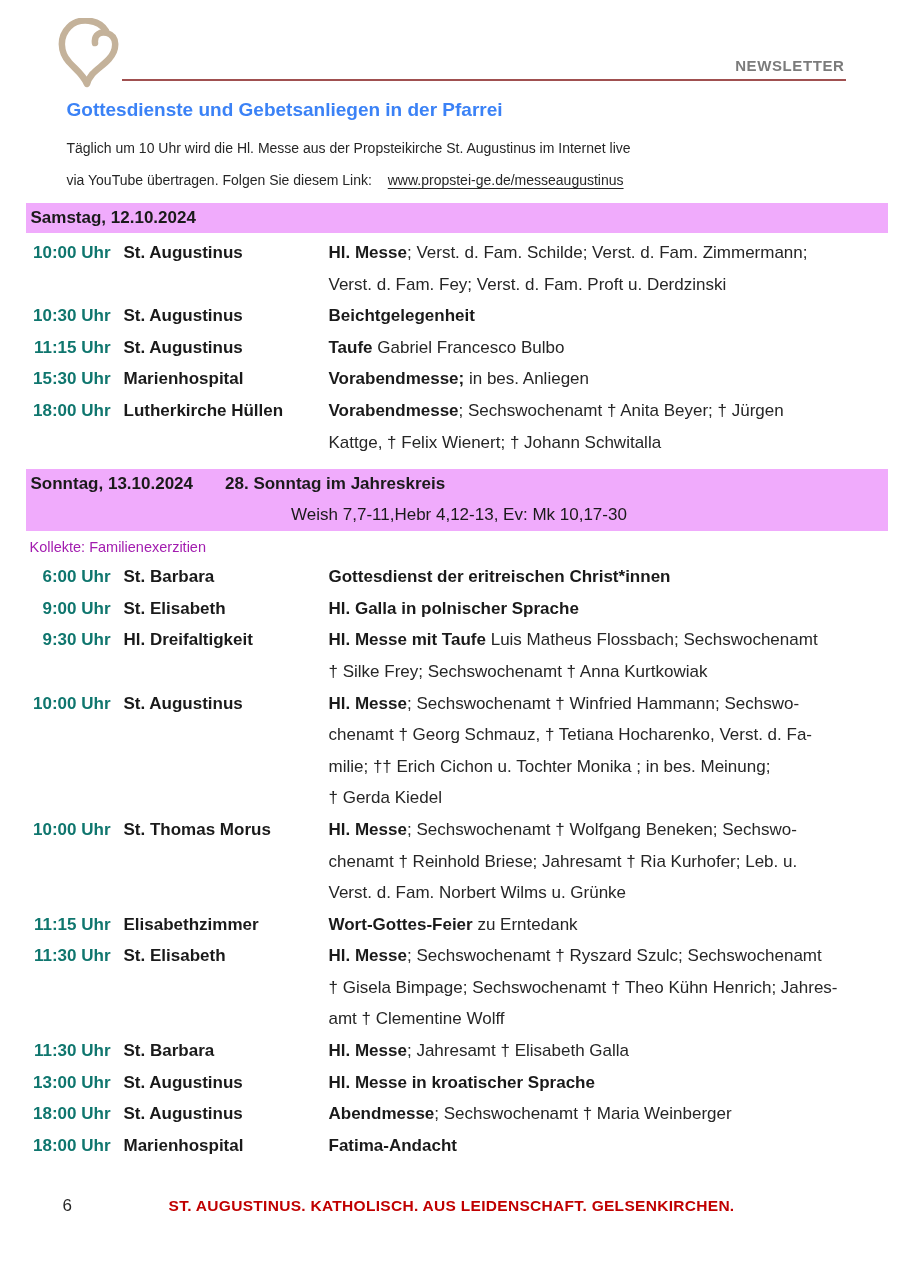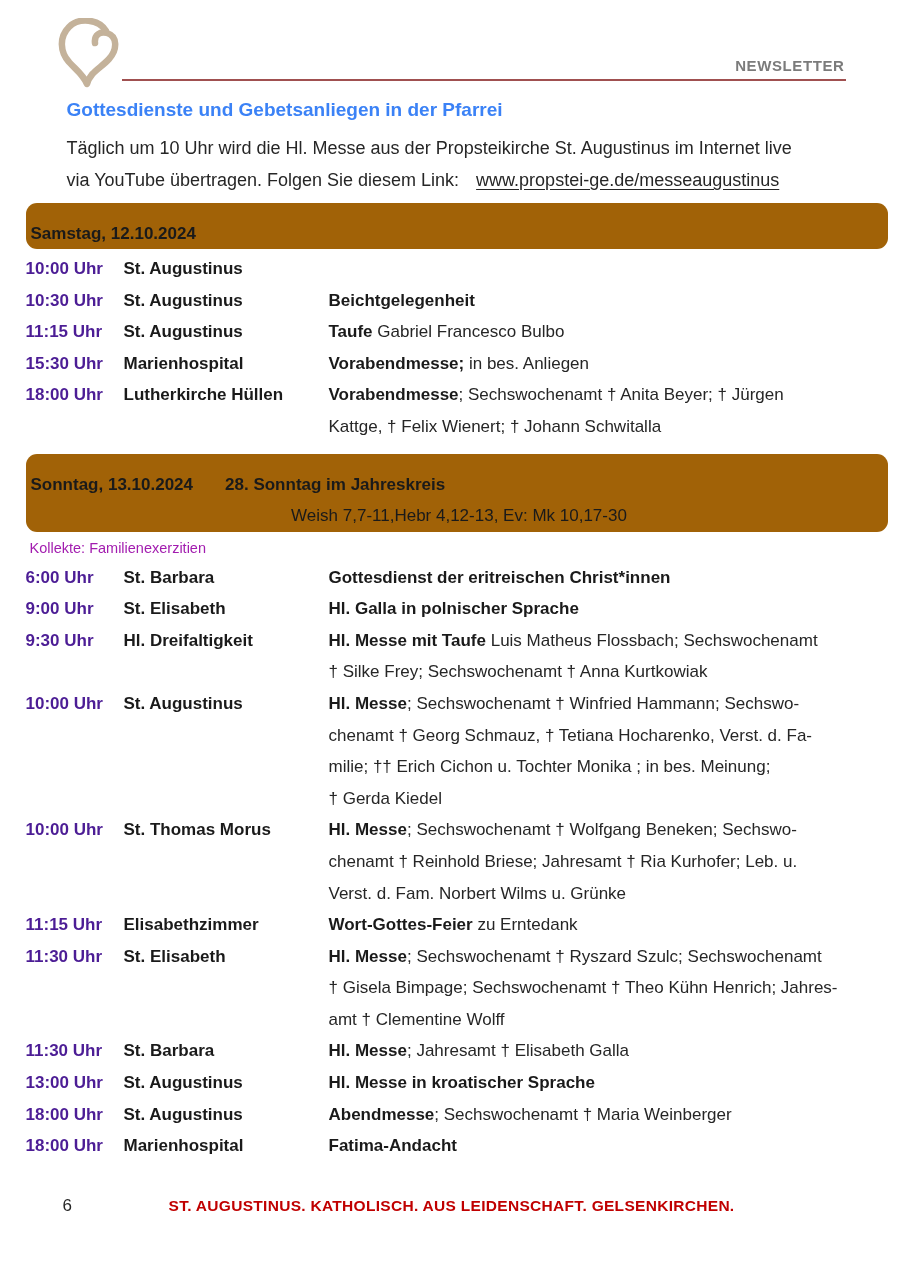--- a/index.html
+++ b/index.html
@@ -10,32 +10,32 @@
     font-family:"Liberation Sans","DejaVu Sans",sans-serif;
     color:#222222;
   }
   
   .logo { position:absolute; left:56px; top:18px; width:70px; height:76px; }
   .head-rule { position:absolute; left:121px; top:79px; width:724px; height:2px; background:#a05050; }
   .newsletter { position:absolute; top:57px; right:64px; font-size:15px; font-weight:bold;
     letter-spacing:0.6px; color:#7b7b7b; }
   
   .title { position:absolute; left:66px; top:99px; font-size:19px; font-weight:bold; color:#3b82f6; }
-  .intro { position:absolute; left:66px; top:132px; width:790px; font-size:18px; line-height:32px; color:#262626; }
+  .intro { position:absolute; left:66px; top:132px; width:790px; font-size:14px; line-height:32px; color:#262626; }
   .intro a { color:#262626; text-underline-offset:3px;margin-left:12px; }
   
   .schedule { position:absolute; left:25px; top:203px; width:862px; }
-  .sec-bar { background:#a16207; padding:16px 0 0 5px; margin-bottom:4px;border-radius:11px; }
+  .sec-bar { background:#f0abfc; padding:0 0 0 5px; margin-bottom:4px; }
   .sec-bar .bar-line1 { font-size:17px; font-weight:bold; line-height:30px; color:#1a1a1a; }
   .sec-bar .bar-extra { margin-left:32px; }
   .sec-bar .bar-line2 { font-size:17px; font-weight:normal; line-height:31px; color:#1a1a1a;text-align:center; }
   .sec-bar.tall { padding-bottom:1px; }
   .kollekte { font-size:14.5px; line-height:24px; color:#a21caf; padding-left:4px; margin:2px 0 2px 0; }
   .row { display:flex; align-items:flex-start; }
-  .c-time { width:85px; flex:0 0 85px; text-align:left; font-weight:bold; font-size:17px; line-height:31.6px; color:#4c1d95; }
+  .c-time { width:85px; flex:0 0 85px; text-align:right; font-weight:bold; font-size:17px; line-height:31.6px; color:#0f766e; }
   .c-place { width:218px; flex:0 0 218px; padding-left:13px; font-weight:bold; font-size:17px; line-height:31.6px; color:#1a1a1a; }
   .c-desc { flex:1 1 auto; font-size:17px; line-height:31.6px; color:#262626; }
   .desc-line { white-space:nowrap; }
   .c-desc .b { font-weight:bold; color:#1a1a1a; }
   .sec-gap { height:11px; }
   
   .footer-pagenum { position:absolute; left:62px; top:1196px; font-size:17px; color:#262626; }
   .footer-tagline { position:absolute; left:168px; top:1197px; font-size:15.5px; font-weight:bold;
     letter-spacing:0.3px; color:#c00000; }
 </style>
@@ -57,20 +57,24 @@
   </div>
 
   <div class="schedule" id="schedule">
   <div class="sec-bar">
     <div class="bar-line1"><span class="bar-date">Samstag, 12.10.2024</span><span class="bar-extra"></span></div>
   </div>
 
   <div class="row">
     <div class="c-time">10:00 Uhr</div>
     <div class="c-place">St. Augustinus</div>
+    <div class="c-desc">
+          <div class="desc-line"><span class="b">Hl. Messe</span><span>; Verst. d. Fam. Schilde; Verst. d. Fam. Zimmermann;</span></div>
+          <div class="desc-line"><span>Verst. d. Fam. Fey; Verst. d. Fam. Proft u. Derdzinski</span></div>
+        </div>
   </div>
 
   <div class="row">
     <div class="c-time">10:30 Uhr</div>
     <div class="c-place">St. Augustinus</div>
     <div class="c-desc">
           <div class="desc-line"><span class="b">Beichtgelegenheit</span></div>
         </div>
   </div>
 

